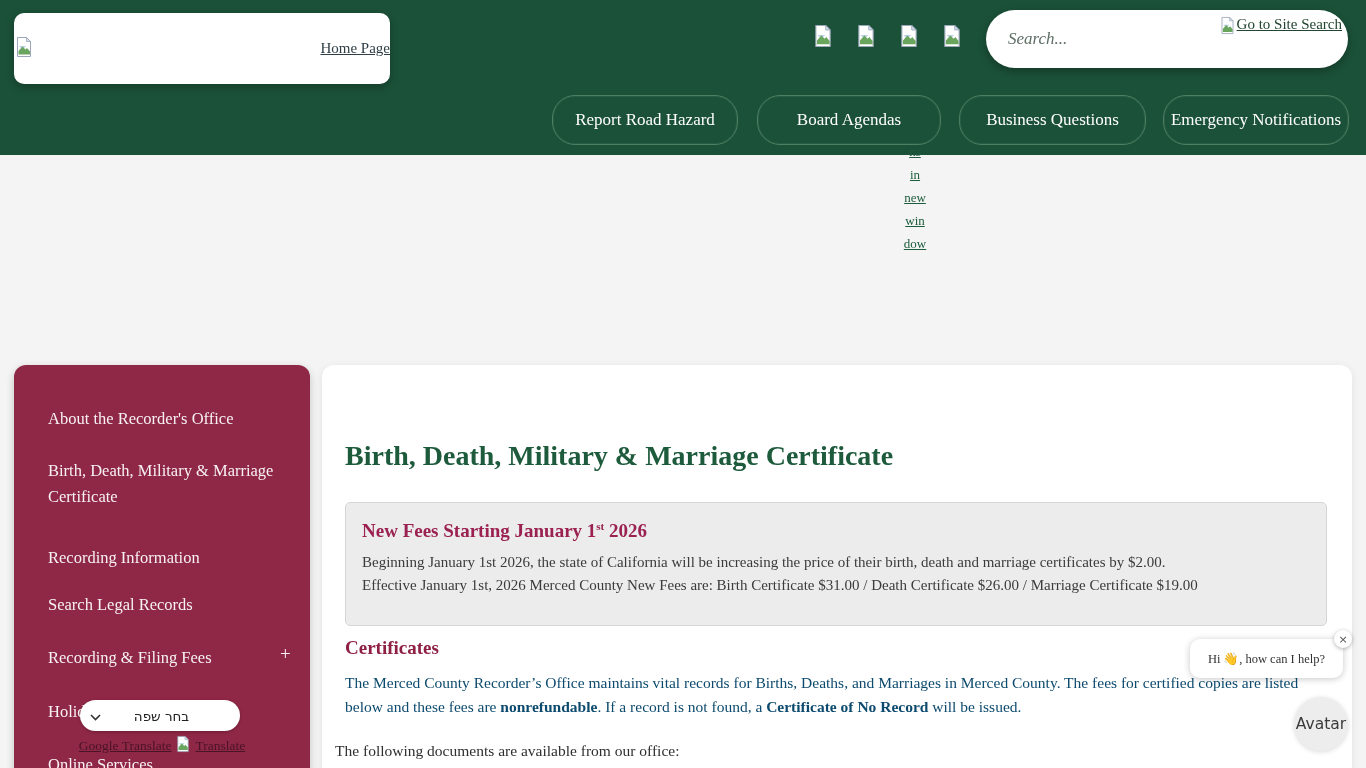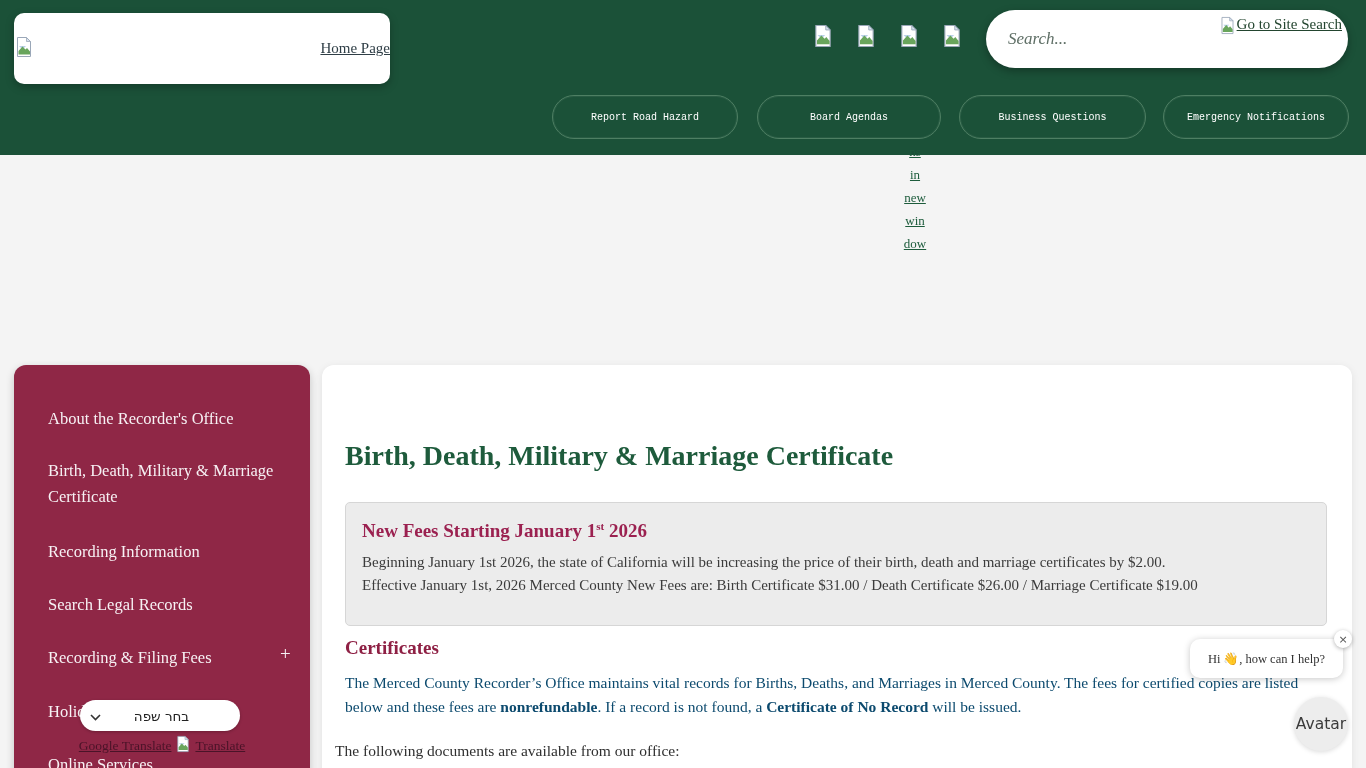--- a/index.html
+++ b/index.html
@@ -28,23 +28,23 @@
     border:none; outline:none; font-family:"Liberation Serif", serif;
     font-style:italic; font-size:17px; color:#a21caf; background:transparent;
   }
   .search-pill input::placeholder { color:#5f6f66; font-style:italic; }
   .go-search {
     position:absolute; right:6px; top:6px; display:flex; align-items:flex-start; gap:1px;
     color:#23452f; font-size:15px; text-decoration:underline; cursor:pointer; white-space:nowrap;
   }
   .quick-row { position:absolute; left:0; top:95px; width:1366px; height:46px; }
   .quick-btn {
-    position:absolute; height:44px; border-radius:23px; border:1px solid #4e7f63;
-    background:transparent; color:#fff; font-family:Liberation Mono, monospace;
-    font-size:10px; cursor:pointer; box-shadow:inset 0 0 0 1px rgba(255,255,255,.06);
+    position:absolute; height:50px; border-radius:23px; border:1px solid #4e7f63;
+    background:transparent; color:#fff; font-family:Liberation Serif, serif;
+    font-size:17px; cursor:pointer; box-shadow:inset 0 0 0 1px rgba(255,255,255,.06);
   }
   
   .nav-bar {
     position:absolute; left:0; top:155px; width:1366px; height:73px; background:#fff;
     box-shadow:0 3px 5px rgba(0,0,0,.08);
   }
   .nav-item {
     position:absolute; top:0; height:73px; display:flex; align-items:center;
     color:#1d5c3c; font-size:21px; font-weight:700; letter-spacing:.5px; cursor:pointer;
     white-space:nowrap;
@@ -203,21 +203,21 @@
     <span>ns</span>
     <span>in</span>
     <span>new</span>
     <span>win</span>
     <span>dow</span>
   </div>
 
   <div class="sidebar">
     <div class="side-item" style="top:41px;">About the Recorder's Office</div>
     <div class="side-item" style="top:93px; width:230px;">Birth, Death, Military &amp; Marriage Certificate</div>
-    <div class="side-item" style="top:174px;">Recording Information</div>
+    <div class="side-item" style="top:180px;">Recording Information</div>
     <div class="side-item" style="top:227px;">Search Legal Records</div>
     <div class="side-item" style="top:280px;">Recording &amp; Filing Fees</div>
     <div class="side-plus" style="top:278px;">+</div>
     <div class="side-item" style="top:334px;">Holidays</div>
     <div class="side-item" style="top:387px;">Online Services</div>
 
     <div class="lang-pill">
       <span class="chev">
         <svg width="11" height="7" viewBox="0 0 11 7">
             <polyline points="1,1 5.5,5.5 10,1" fill="none" stroke="#333" stroke-width="1.6"></polyline>

